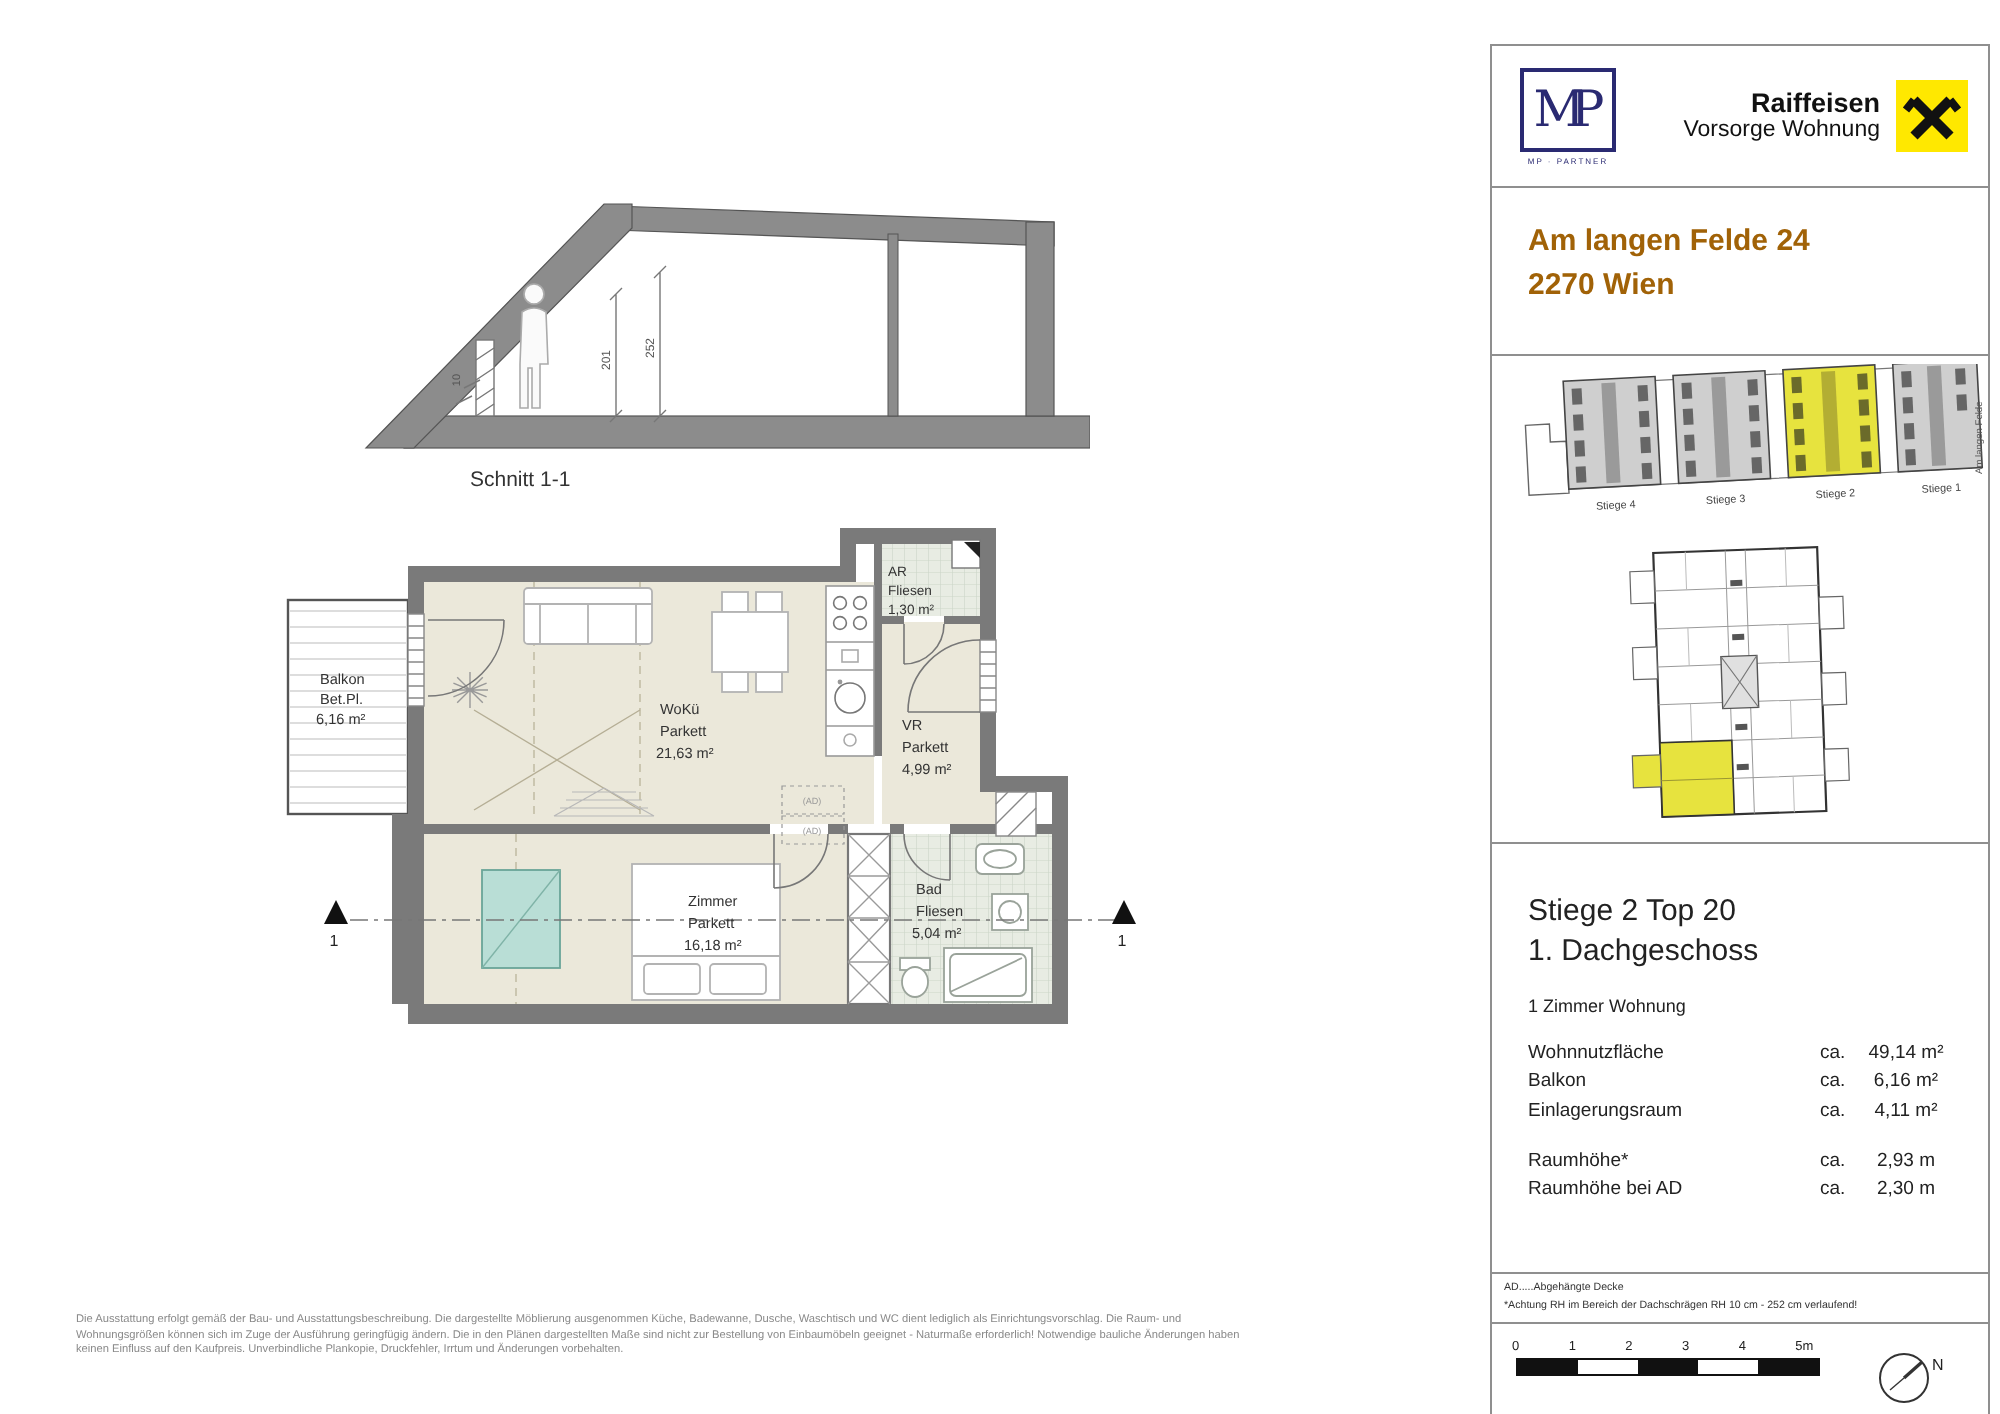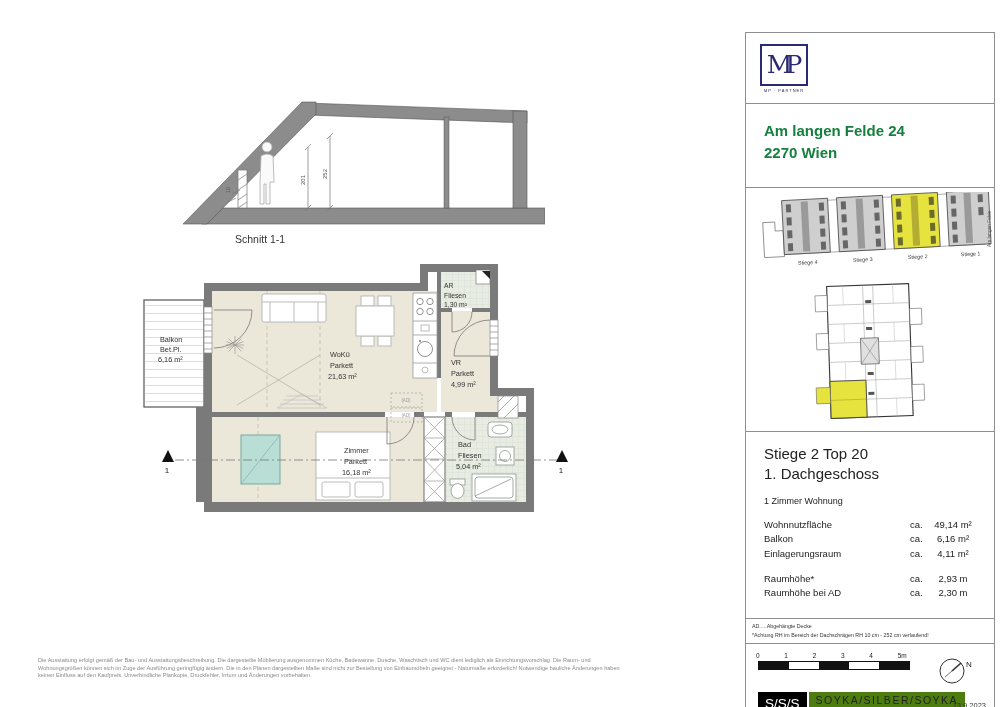--- a/index.html
+++ b/index.html
@@ -4,42 +4,42 @@
 <style>
   html,body{margin:0;padding:0;background:#e9e9e9;}
   .sheet{position:relative;width:1000px;height:707px;background:#ffffff;overflow:hidden;
          font-family:"Liberation Sans",sans-serif;color:#222;}
   svg text{font-family:"Liberation Sans",sans-serif;}
   .abs{position:absolute;}
 
   
   .panel{position:absolute;left:745px;top:18px;width:250px;}
   .pbox{box-sizing:border-box;width:250px;border:1px solid #8f8f8f;background:#fff;margin-top:-1px;position:relative;}
-  .pbox:first-child{margin-top:14px;}
+  .pbox:first-child{margin-top:4px;}
 
   
   .box-logos{height:72px;display:flex;align-items:center;padding:0 10px;}
   .mp-wrap{width:56px;text-align:center;}
   .mp-square{width:44px;height:38px;border:2px solid #2a2a72;margin:0 auto;display:flex;align-items:center;justify-content:center;}
   .mp-letters{font-family:"DejaVu Serif",serif;font-size:25px;color:#2a2a72;letter-spacing:-7px;padding-right:6px;}
   .mp-caption{font-size:4px;letter-spacing:1px;color:#2a2a72;margin-top:2px;white-space:nowrap;}
   .raiff{margin-left:auto;display:flex;align-items:center;gap:8px;}
   .raiff-text{text-align:right;line-height:1.15;}
   .raiff-l1{font-size:13.5px;font-weight:bold;color:#111;}
   .raiff-l2{font-size:11.5px;color:#111;}
 
   
   .box-address{height:85px;padding:16px 0 0 18px;box-sizing:border-box;}
-  .addr{font-size:15px;font-weight:bold;line-height:1.45;color:#15803d;}
+  .addr{font-size:15px;font-weight:bold;line-height:1.45;color:#a16207;}
 
   
   .box-site{height:245px;}
 
   
-  .box-info{height:188px;padding:12px 16px 0 18px;box-sizing:border-box;}
+  .box-info{height:216px;padding:24px 16px 0 18px;box-sizing:border-box;}
   .info-title{font-size:15px;line-height:1.3;color:#222;}
   .info-sub{font-size:9px;margin-top:13px;color:#222;}
   .rows{margin-top:12px;width:214px;font-size:9.5px;line-height:1.5;}
   .rows2{margin-top:11px;width:214px;font-size:9.5px;line-height:1.5;}
   .irow{display:flex;}
   .irow .lab{flex:1;}
   .irow .pre{width:18px;}
   .irow .amt{width:50px;text-align:center;}
 
   
@@ -296,20 +296,31 @@
 
   <div class="panel">
 
     <div class="pbox box-logos">
       <div class="mp-wrap">
         <div class="mp-square">
           <span class="mp-letters">MP</span>
         </div>
         <div class="mp-caption">MP · PARTNER</div>
       </div>
+      <div class="raiff">
+        <div class="raiff-text">
+          <div class="raiff-l1">Raiffeisen</div>
+          <div class="raiff-l2">Vorsorge Wohnung</div>
+        </div>
+        <svg width="36" height="36" viewBox="0 0 36 36">
+          <rect x="0" y="0" width="36" height="36" fill="#ffe800"></rect>
+          <path d="M9,28 L27,10 M9,10 L27,28" stroke="#111" stroke-width="5" fill="none"></path>
+          <path d="M9,10 L5,15 M27,10 L31,15" stroke="#111" stroke-width="4" fill="none"></path>
+        </svg>
+      </div>
     </div>
 
     <div class="pbox box-address">
       <div class="addr">Am langen Felde 24</div>
       <div class="addr">2270 Wien</div>
     </div>
 
     <div class="pbox box-site">
 
       <svg width="248" height="86" viewBox="0 0 248 86" style="display:block;margin:4px auto 0">

